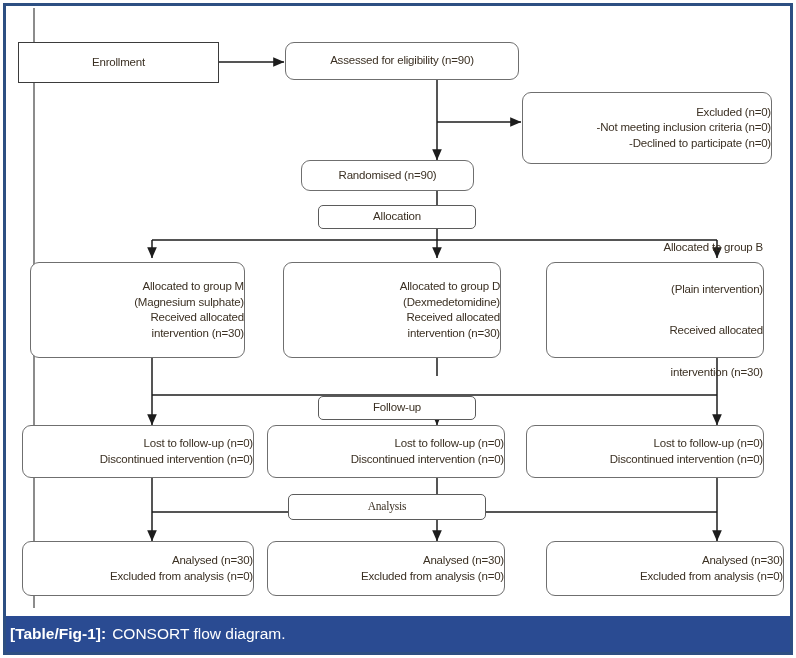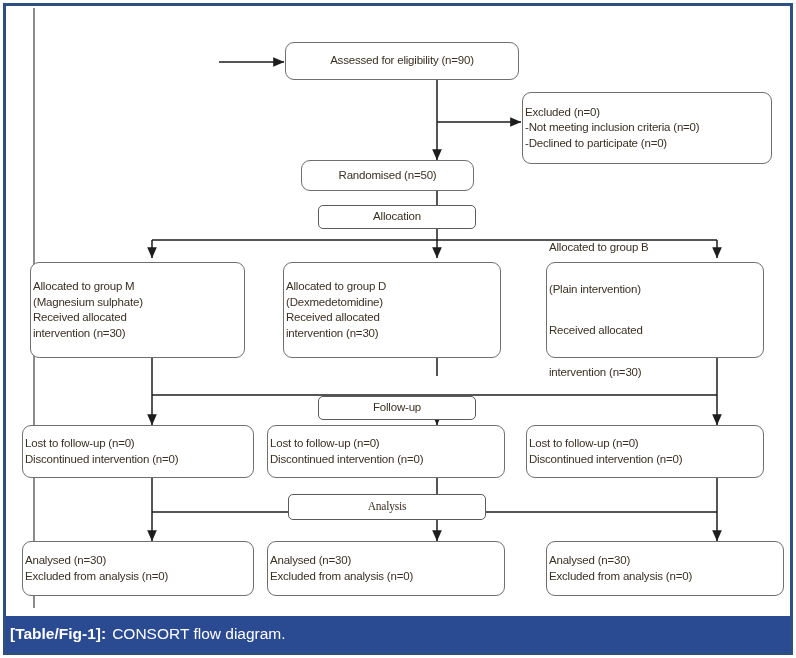--- a/index.html
+++ b/index.html
@@ -55,21 +55,21 @@
     font-size: 11.5px;
     line-height: 15.5px;
     letter-spacing: -0.2px;
     display: flex;
     flex-direction: column;
     justify-content: center;
   }
   .node.rounded { border-radius: 9px; }
   .node.sharp   { border-radius: 0; border-color: #3b3b3b; }
   .node.center  { align-items: center; text-align: center; }
-  .node.left    { align-items: flex-start; text-align: left; padding-left: 2px; }
+  .node.left    { align-items: flex-end; text-align: left; padding-left: 2px; }
   .node .ln { display: block; white-space: nowrap; }
   .stage {
     border: 1.6px solid #5b5b5b;
     border-radius: 5px;
   }
   #caption-bar {
     position: absolute;
     left: 6px;
     top: 616px;
     width: 784px;
@@ -129,33 +129,36 @@
       <line x1="437" y1="478" x2="437" y2="494"></line>
       <line x1="717" y1="478" x2="717" y2="512"></line>
 
       <line x1="152" y1="512" x2="717" y2="512"></line>
       <line x1="152" y1="512" x2="152" y2="541" marker-end="url(#arw)"></line>
       <line x1="437" y1="514" x2="437" y2="541" marker-end="url(#arw)"></line>
       <line x1="717" y1="512" x2="717" y2="541" marker-end="url(#arw)"></line>
     </g>
   </svg>
 
+  <div class="node sharp center" style="left:18px; top:42px; width:201px; height:41px;">
+    <span class="ln">Enrollment</span>
+  </div>
 
   <div class="node rounded center" style="left:285px; top:42px; width:234px; height:38px;">
     <span class="ln">Assessed for eligibility (n=90)</span>
   </div>
 
   <div class="node rounded left" style="left:522px; top:92px; width:250px; height:72px;">
     <span class="ln">Excluded (n=0)</span>
     <span class="ln">-Not meeting inclusion criteria (n=0)</span>
     <span class="ln">-Declined to participate (n=0)</span>
   </div>
 
   <div class="node rounded center" style="left:301px; top:160px; width:173px; height:31px;">
-    <span class="ln">Randomised (n=50)</span>
+    <span class="ln">Randomised (n=90)</span>
   </div>
 
   <div class="node stage center" style="left:318px; top:205px; width:158px; height:24px;">
     <span class="ln">Allocation</span>
   </div>
 
   <div class="node rounded left" style="left:30px; top:262px; width:215px; height:96px;">
     <span class="ln">Allocated to group M</span>
     <span class="ln">(Magnesium sulphate)</span>
     <span class="ln">Received allocated</span>

